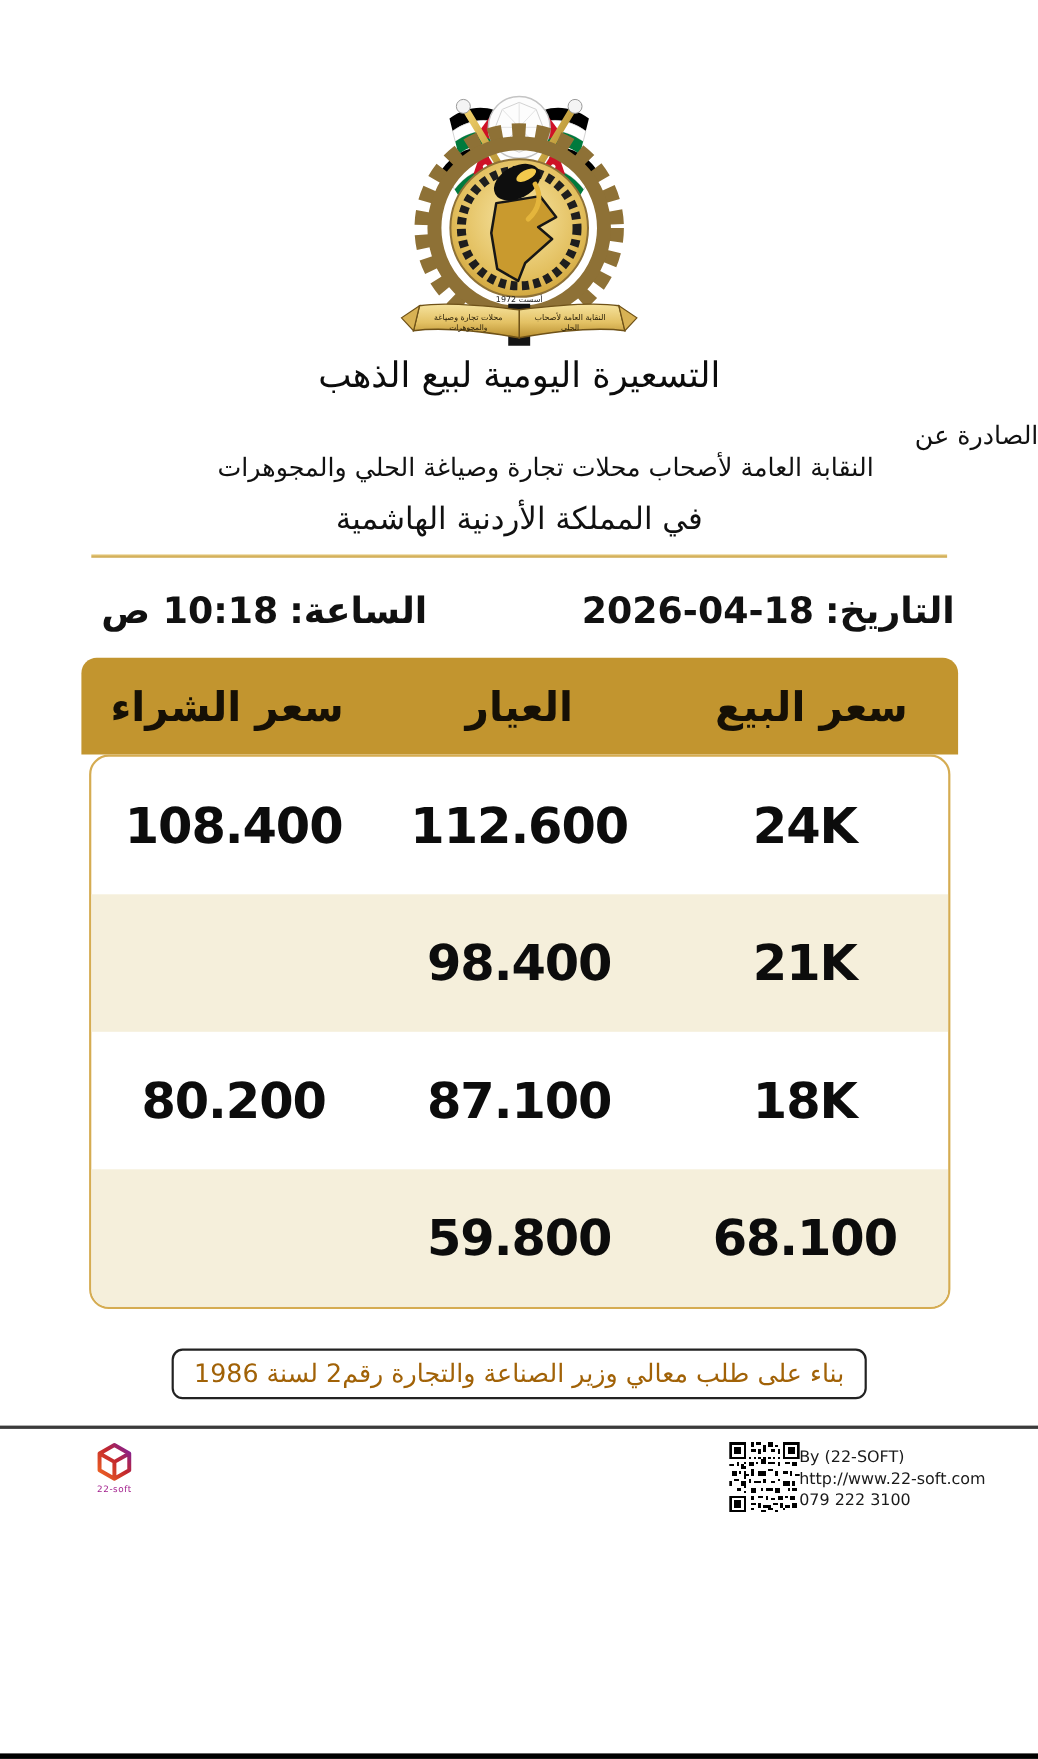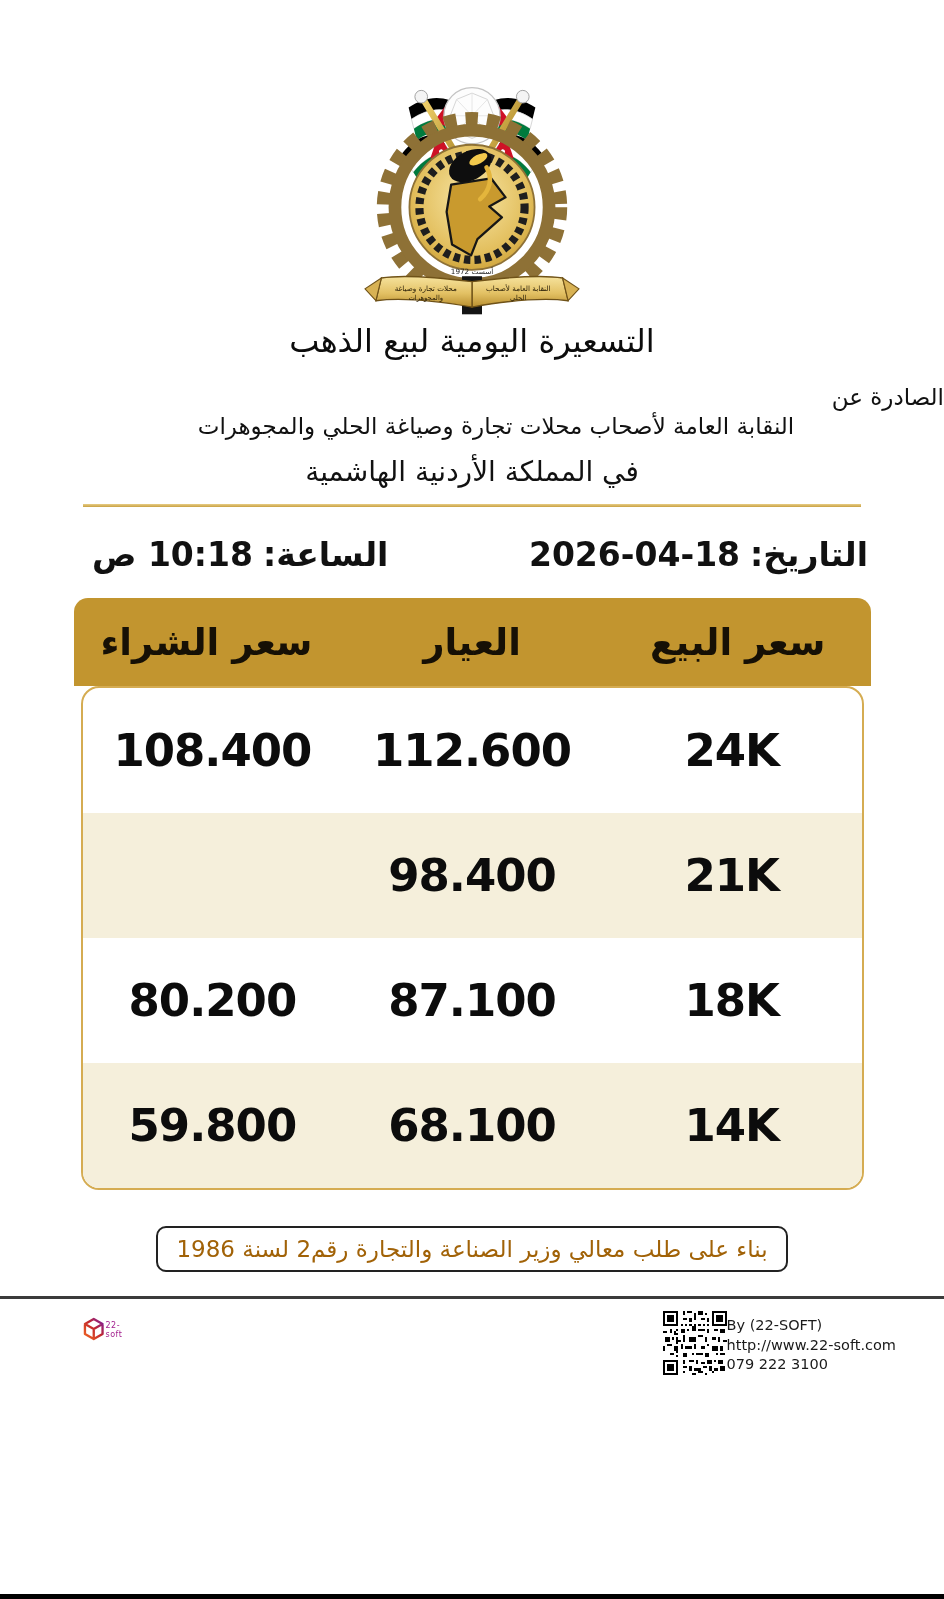--- a/index.html
+++ b/index.html
@@ -52,21 +52,21 @@
   .note-box {
     border: 2px solid #222; border-radius: 10px; padding: 8px 18px;
     font-size: 23px; direction: rtl; text-align: center; color: #a16207;
   }
 
   .footer-divider { margin-top: 24px; width: 100%; height: 3px; background: #3b3b3b; }
   .footer {
     display: flex; justify-content: space-between; align-items: flex-start;
     padding: 12px 48px 0 82px;
   }
-  .vendor-logo { display: flex; flex-direction: row; align-items: center; width: 44px; justify-content: flex-end; }
+  .vendor-logo { display: flex; flex-direction: column; align-items: center; width: 44px; justify-content: flex-end; }
   .vendor-logo-text { font-size: 8px; color: #A3218E; margin-top: 2px; letter-spacing: 0.5px; }
   .qr-block { display: flex; gap: 0; align-items: flex-end; }
   .qr-svg { width: 64px; height: 64px; }
   .qr-text { font-size: 14.5px; line-height: 1.35; color: #1a1a1a; padding-top: 4px; }
   .bottom-bar { position: absolute; left: 0; bottom: 0; width: 100%; height: 5px; background: #000; }
 </style>
 </head>
 <body>
 
 <div class="emblem-wrap">
@@ -182,21 +182,20 @@
     <div class="trow alt">
       <div class="cell">21K</div>
       <div class="cell">98.400</div>
     </div>
     <div class="trow">
       <div class="cell">18K</div>
       <div class="cell">87.100</div>
       <div class="cell">80.200</div>
     </div>
     <div class="trow alt">
-      <div class="cell">14K</div>
       <div class="cell">68.100</div>
       <div class="cell">59.800</div>
     </div>
   </div>
 </div>
 
 <div class="note-wrap">
   <div class="note-box">بناء على طلب معالي وزير الصناعة والتجارة رقم2 لسنة 1986</div>
 </div>
 

